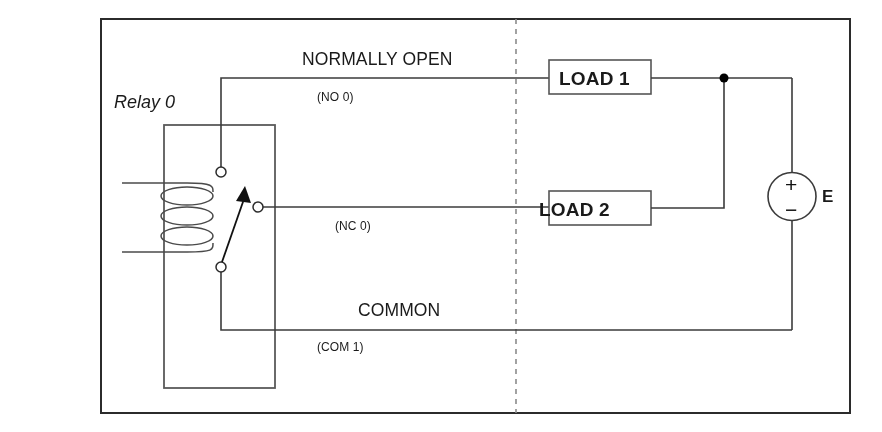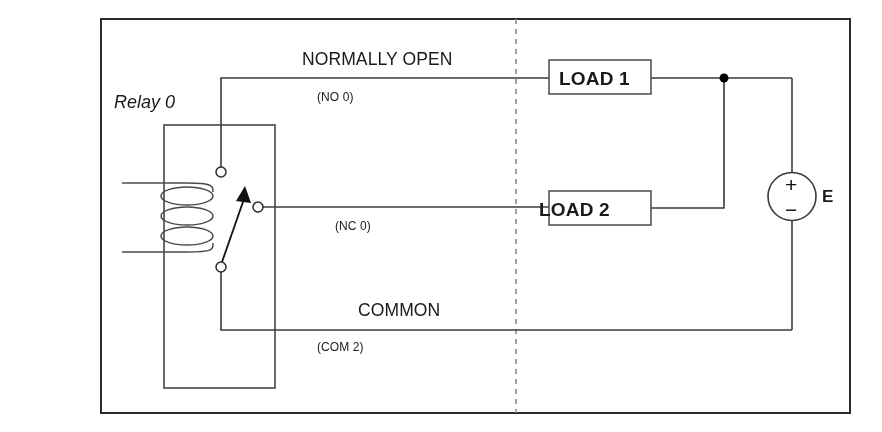--- a/index.html
+++ b/index.html
@@ -172,21 +172,21 @@
   </svg>
 
   <div class="lbl lbl-relay" style="left:114px; top:93px;">Relay 0</div>
 
   <div class="lbl lbl-main" style="left:302px; top:51px;">NORMALLY OPEN</div>
   <div class="lbl lbl-sub" style="left:317px; top:91px;">(NO 0)</div>
 
   <div class="lbl lbl-sub" style="left:335px; top:220px;">(NC 0)</div>
 
   <div class="lbl lbl-main" style="left:318px; top:302px;margin-left:40px;">COMMON</div>
-  <div class="lbl lbl-sub" style="left:317px; top:341px;">(COM 2)</div>
+  <div class="lbl lbl-sub" style="left:317px; top:341px;">(COM 1)</div>
 
   <div class="lbl lbl-box" style="left:559px; top:69px;">LOAD 1</div>
   <div class="lbl lbl-box" style="left:539px; top:200px;">LOAD 2</div>
 
   <div class="sign" style="left:785px; top:174px;">+</div>
   <div class="sign" style="left:785px; top:199px;">−</div>
   <div class="lbl lbl-e" style="left:822px; top:188px;">E</div>
 
 </div>
 

